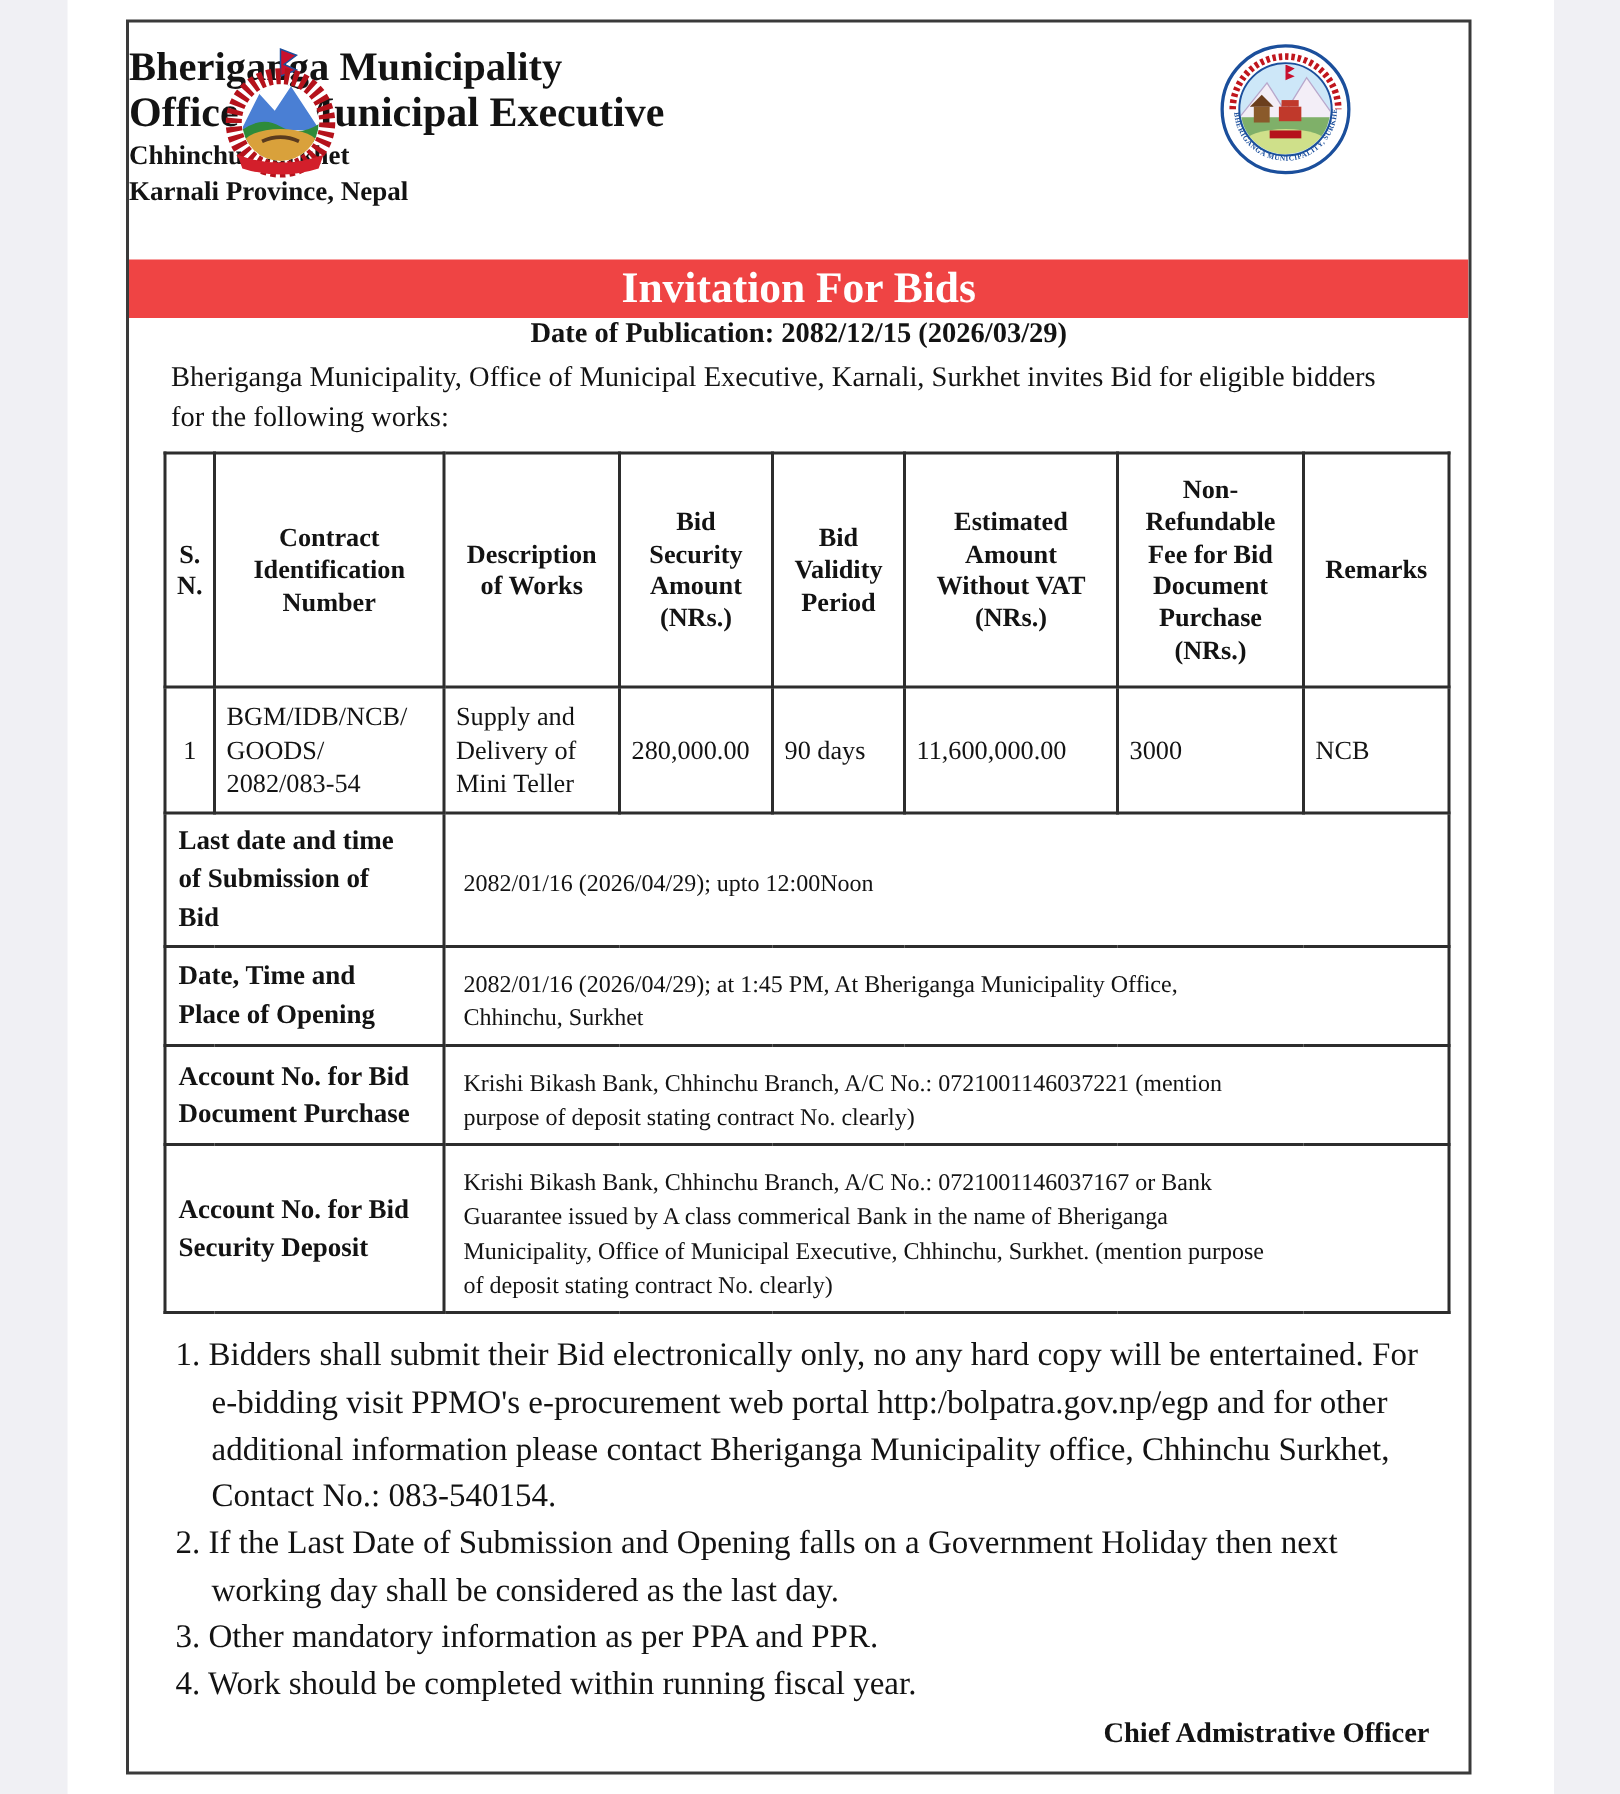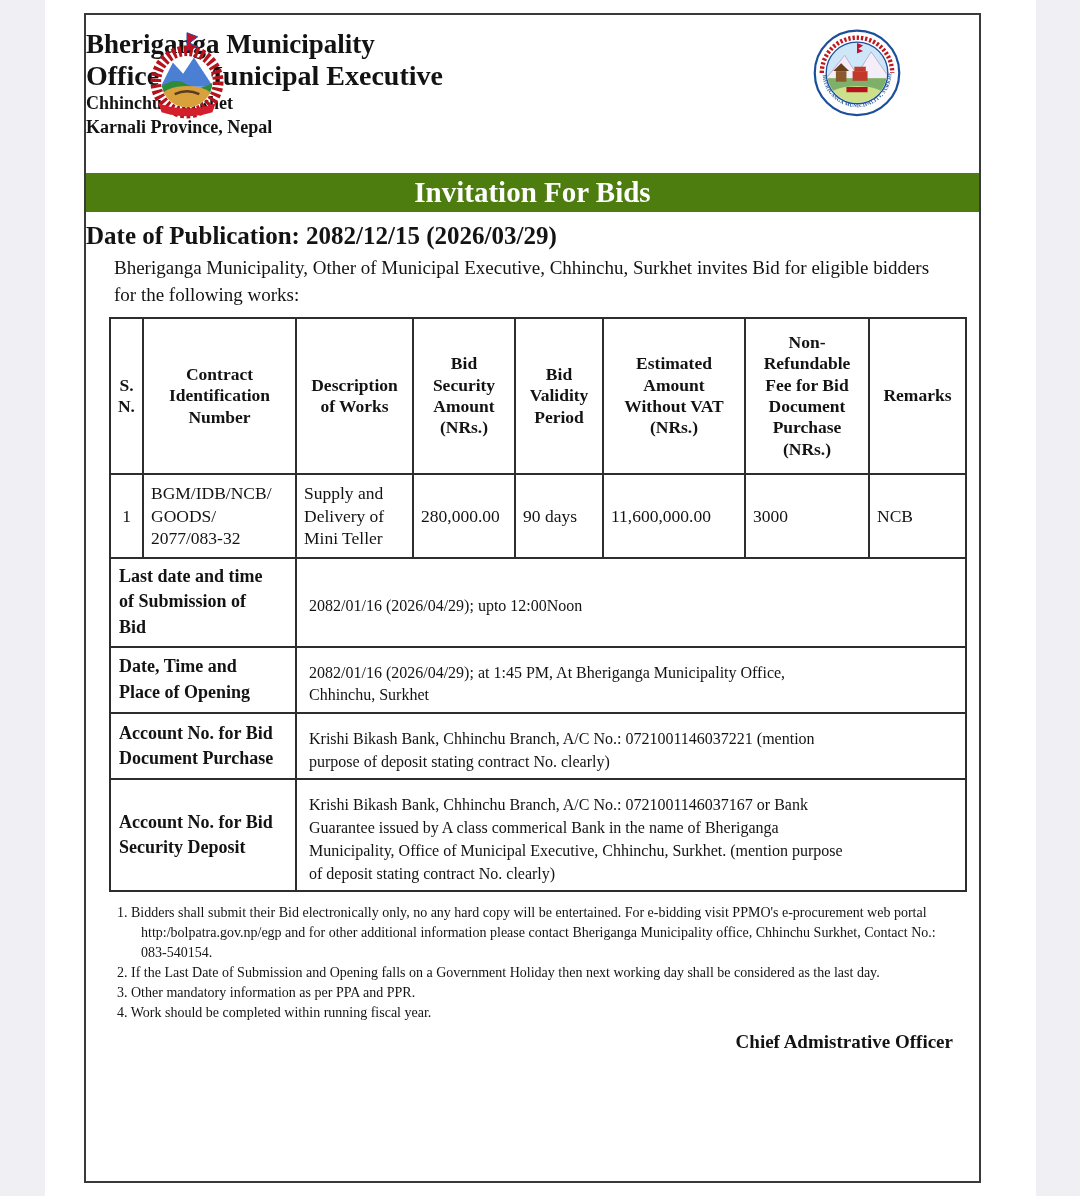--- a/index.html
+++ b/index.html
@@ -27,25 +27,25 @@
   .doc-header { position: relative; height: 150px; padding-top: 14px; }
   .emblem-left  { position: absolute; left: 60px;  top: 16px; }
   .seal-right   { position: absolute; right: 78px; top: 12px; }
   .header-text { }
   .h-muni   { font-size: 27px; font-weight: bold; line-height: 1.15; }
   .h-office { font-size: 28px; font-weight: bold; line-height: 1.15; }
   .h-addr   { font-size: 18px; font-weight: bold; line-height: 1.3; }
 
   .banner {
     margin-top: 8px; height: 39px;
-    background: #4d7c0f; color: #ffffff;
+    background: #ef4444; color: #ffffff;
     text-align: center; font-weight: bold; font-size: 29px; line-height: 38px;
   }
 
-  .pub-line { margin-top: 10px; font-weight: bold; font-size: 25px; }
+  .pub-line { margin-top: 0; text-align: center; font-weight: bold; font-size: 19px; }
   .intro { margin: 5px 16px 0 28px; font-size: 19px; line-height: 1.42; white-space: pre-line; }
 
   
   table.bids {
     margin: 8px 0 0 23px;
     border-collapse: collapse; table-layout: fixed;
     width: 856px; font-size: 17.5px;
   }
   table.bids th, table.bids td { border: 2px solid #2d2d2d; }
   table.bids th {
@@ -59,21 +59,21 @@
   td.fi-label {
     font-weight: bold; padding: 5px 6px 5px 8px;
     vertical-align: middle; line-height: 1.42; white-space: pre-line; font-size: 18px; margin-top: 16px;
   }
   td.fi-value {
     padding: 14px 8px 5px 12px;
     vertical-align: middle; line-height: 1.42; white-space: pre-line; font-size: 16px;
   }
 
   
-  .notes { margin: 11px 18px 0 31px; font-size: 14px; }
+  .notes { margin: 11px 18px 0 31px; font-size: 22px; }
   .note  { padding-left: 24px; text-indent: -24px; line-height: 1.42; }
   .signature { text-align: right; font-weight: bold; font-size: 19px; margin: 8px 26px 0 0; }
 </style>
 </head>
 <body>
 
 <div class="margin-strip left"></div>
 <div class="margin-strip right"></div>
 
 <div class="page">
@@ -131,21 +131,21 @@
       <div class="h-muni">Bheriganga Municipality</div>
       <div class="h-office">Office of Municipal Executive</div>
       <div class="h-addr">Chhinchu,  Surkhet</div>
       <div class="h-addr">Karnali Province, Nepal</div>
     </div>
   </div>
 
   <div class="banner">Invitation For Bids</div>
 
   <div class="pub-line">Date of Publication: 2082/12/15 (2026/03/29)</div>
-  <div class="intro">Bheriganga Municipality, Other of Municipal Executive, Chhinchu, Surkhet invites Bid for eligible bidders
+  <div class="intro">Bheriganga Municipality, Office of Municipal Executive, Karnali, Surkhet invites Bid for eligible bidders
 for the following works:</div>
 
   <table class="bids">
     <colgroup>
       <col style="width:33px">
         <col style="width:153px">
         <col style="width:117px">
         <col style="width:102px">
       <col style="width:88px">
         <col style="width:142px">
@@ -177,21 +177,21 @@
 Fee for Bid
 Document
 Purchase
 (NRs.)</th>
       <th>Remarks</th>
     </tr>
     <tr style="height:84px">
       <td class="cell center">1</td>
       <td class="cell">BGM/IDB/NCB/
 GOODS/
-2077/083-32</td>
+2082/083-54</td>
       <td class="cell">Supply and
 Delivery of
 Mini Teller</td>
       <td class="cell">280,000.00</td>
       <td class="cell">90 days</td>
       <td class="cell">11,600,000.00</td>
       <td class="cell">3000</td>
       <td class="cell">NCB</td>
     </tr>
     <tr style="height:84px">

